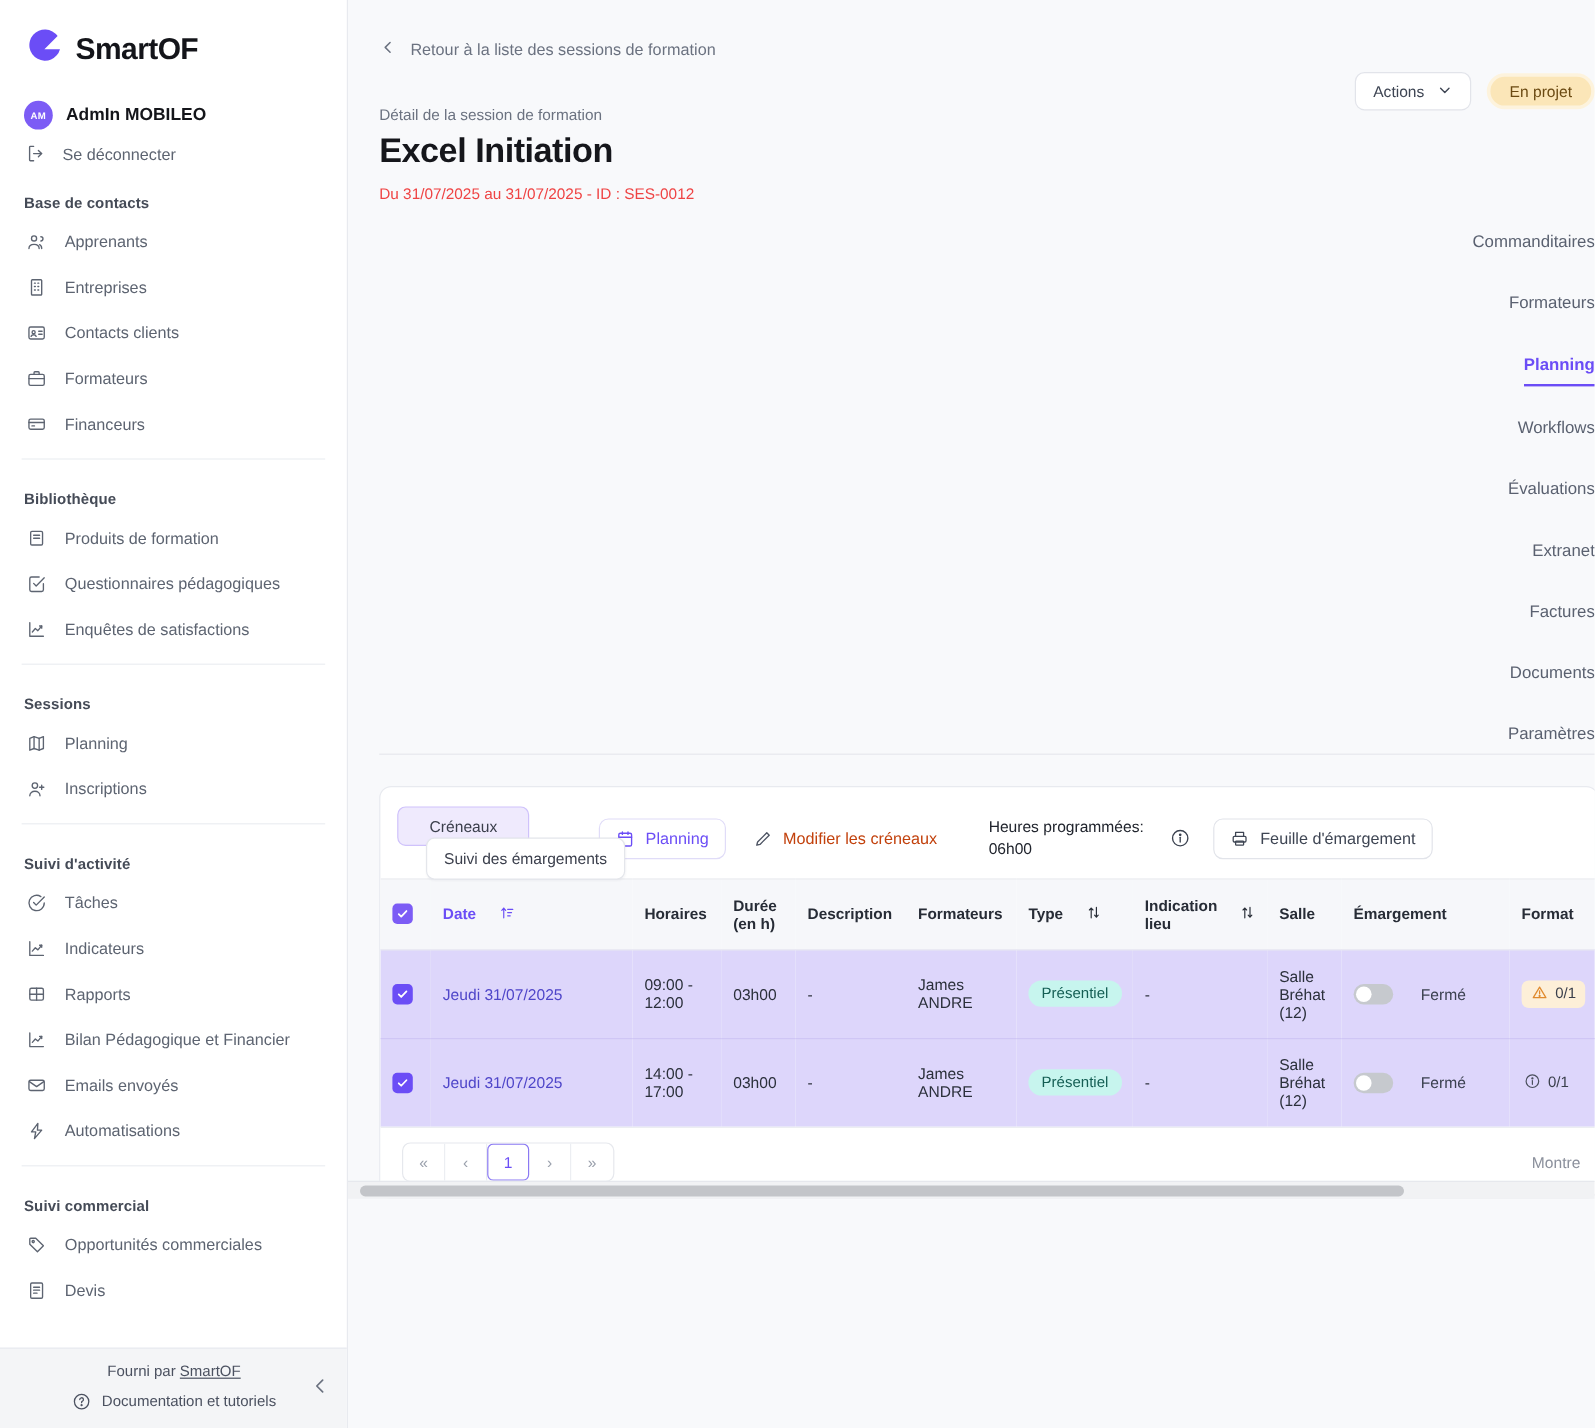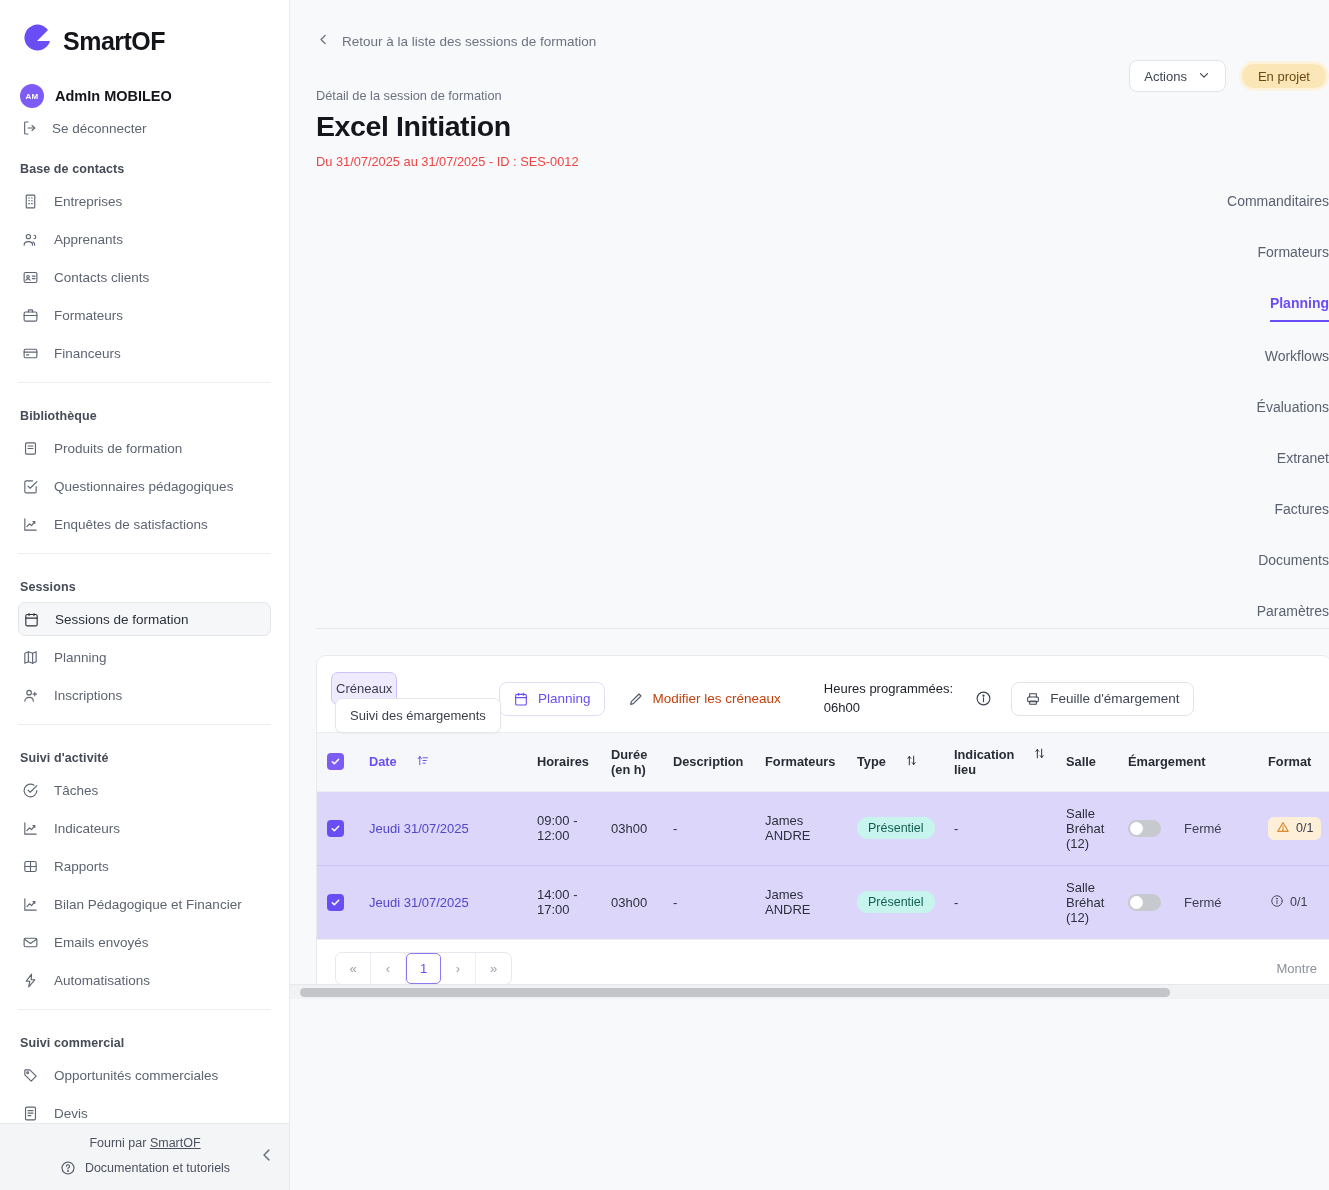--- a/index.html
+++ b/index.html
@@ -116,24 +116,24 @@
     margin: 26px 0 0 26px; background: #fff;
     border: 1px solid #e8eaef; border-radius: 10px;
     width: 1016px; overflow: hidden;
   }
   .card-top { display: flex; align-items: flex-start; padding: 16px 16px 14px 14px; gap: 0; }
 
   .segmented { position: relative; width: 168px; flex: 0 0 168px; padding-top: 0px; }
   .seg-a {
     display: inline-block; background: #efeafd; border: 1px solid #cfc2fb;
     color: #3b3f4c; font-size: 13px; border-radius: 7px;
-    padding: 8px 4px; cursor: pointer;
+    padding: 8px 26px; cursor: pointer;
   }
   .seg-b {
-    position: absolute; left: 4px; top: 26px;
+    position: absolute; left: 24px; top: 26px;
     background: #fff; border: 1px solid #e4e6eb; border-radius: 7px;
     color: #3b3f4c; font-size: 13px; padding: 9px 14px;
     white-space: nowrap; cursor: pointer; box-shadow: 0 1px 2px rgba(16,24,40,.04);
   }
 
   .toolbar { display: flex; align-items: center; gap: 0px; padding-top: 8px; flex: 1; }
   .tb-btn {
     display: flex; align-items: center; gap: 9px;
     height: 34px; padding: 0 13px; border-radius: 8px;
     font-size: 13.5px; color: #6b4df6; cursor: pointer; white-space: nowrap;
@@ -155,21 +155,21 @@
     font-size: 13.5px; color: #3e4553; white-space: nowrap; cursor: pointer;
   }
 
   
   table.grid { border-collapse: collapse; width: 1100px; table-layout: fixed; }
   table.grid thead th {
     background: #f6f7fa; border-top: 1px solid #ebedf1; border-bottom: 1px solid #ebedf1;
     font-size: 12.8px; color: #272c36; font-weight: 700;
     text-align: left; padding: 14px 10px; vertical-align: middle;
   }
-  table.grid thead th .th-in { display: flex; align-items: flex-start; gap: 19px; }
+  table.grid thead th .th-in { display: flex; align-items: center; gap: 19px; }
   table.grid thead th.sorted .th-in { color: #6b4df6; }
   table.grid tbody td {
     background: #ddd6fb; border-bottom: 1px solid #cfc6f5;
     font-size: 13px; color: #2b303b; padding: 14px 10px; vertical-align: middle;
   }
   table.grid tbody tr:last-child td { border-bottom: none; }
   td.cell-date a { color: #4f46c9; text-decoration: none; cursor: pointer; }
 
   .chk {
     width: 17px; height: 17px; border-radius: 4px;
@@ -261,40 +261,40 @@
               <path d="M19 12H9"></path>
           </svg>
         </span>
         <span>Se déconnecter</span>
       </div>
 
       <div class="sb-group-title">Base de contacts</div>
       <div class="sb-item">
         <span class="ico">
             <svg viewBox="0 0 24 24" fill="none" stroke="currentColor" stroke-width="1.6" stroke-linecap="round" stroke-linejoin="round">
-              <rect x="6" y="3" width="12" height="18" rx="1"></rect>
-              <path d="M9.5 7h1M13.5 7h1M9.5 11h1M13.5 11h1M9.5 15h1M13.5 15h1"></path>
-            </svg>
-          </span>
-        <span>Entreprises</span>
-      </div>
-      <div class="sb-item">
-        <span class="ico">
-            <svg viewBox="0 0 24 24" fill="none" stroke="currentColor" stroke-width="1.6" stroke-linecap="round" stroke-linejoin="round">
               <circle cx="9" cy="8" r="3"></circle>
               <path d="M3 20c0-3.3 2.7-5 6-5s6 1.7 6 5"></path>
               <path d="M17 11a2.5 2.5 0 1 0 0-5"></path>
               <path d="M18 20c0-2.5-1-4-2.5-4.6"></path>
             </svg>
           </span>
         <span>Apprenants</span>
       </div>
       <div class="sb-item">
         <span class="ico">
             <svg viewBox="0 0 24 24" fill="none" stroke="currentColor" stroke-width="1.6" stroke-linecap="round" stroke-linejoin="round">
+              <rect x="6" y="3" width="12" height="18" rx="1"></rect>
+              <path d="M9.5 7h1M13.5 7h1M9.5 11h1M13.5 11h1M9.5 15h1M13.5 15h1"></path>
+            </svg>
+          </span>
+        <span>Entreprises</span>
+      </div>
+      <div class="sb-item">
+        <span class="ico">
+            <svg viewBox="0 0 24 24" fill="none" stroke="currentColor" stroke-width="1.6" stroke-linecap="round" stroke-linejoin="round">
               <rect x="3" y="5" width="18" height="14" rx="2"></rect>
               <circle cx="8.5" cy="11" r="1.8"></circle>
               <path d="M5.5 16c.6-1.3 1.7-2 3-2s2.4.7 3 2"></path>
               <path d="M14.5 10h4M14.5 13.5h4"></path>
             </svg>
           </span>
         <span>Contacts clients</span>
       </div>
       <div class="sb-item">
         <span class="ico">
@@ -343,30 +343,20 @@
               <path d="M4 4v16h16"></path>
               <path d="M7 15l3.5-4 3 2.5L18 8"></path>
               <path d="M18 8h-2.5M18 8v2.5"></path>
             </svg>
           </span>
         <span>Enquêtes de satisfactions</span>
       </div>
       <div class="sb-sep"></div>
 
       <div class="sb-group-title">Sessions</div>
-      <div class="sb-item active">
-        <span class="ico">
-            <svg viewBox="0 0 24 24" fill="none" stroke="currentColor" stroke-width="1.6" stroke-linecap="round" stroke-linejoin="round">
-              <rect x="4" y="5" width="16" height="16" rx="2"></rect>
-              <path d="M4 10h16"></path>
-              <path d="M8.5 3.5v3M15.5 3.5v3"></path>
-            </svg>
-          </span>
-        <span>Sessions de formation</span>
-      </div>
       <div class="sb-item">
         <span class="ico">
             <svg viewBox="0 0 24 24" fill="none" stroke="currentColor" stroke-width="1.6" stroke-linecap="round" stroke-linejoin="round">
               <path d="M4 6l5-2 6 2 5-2v14l-5 2-6-2-5 2z"></path>
               <path d="M9 4v14M15 6v14"></path>
             </svg>
           </span>
         <span>Planning</span>
       </div>
       <div class="sb-item">

